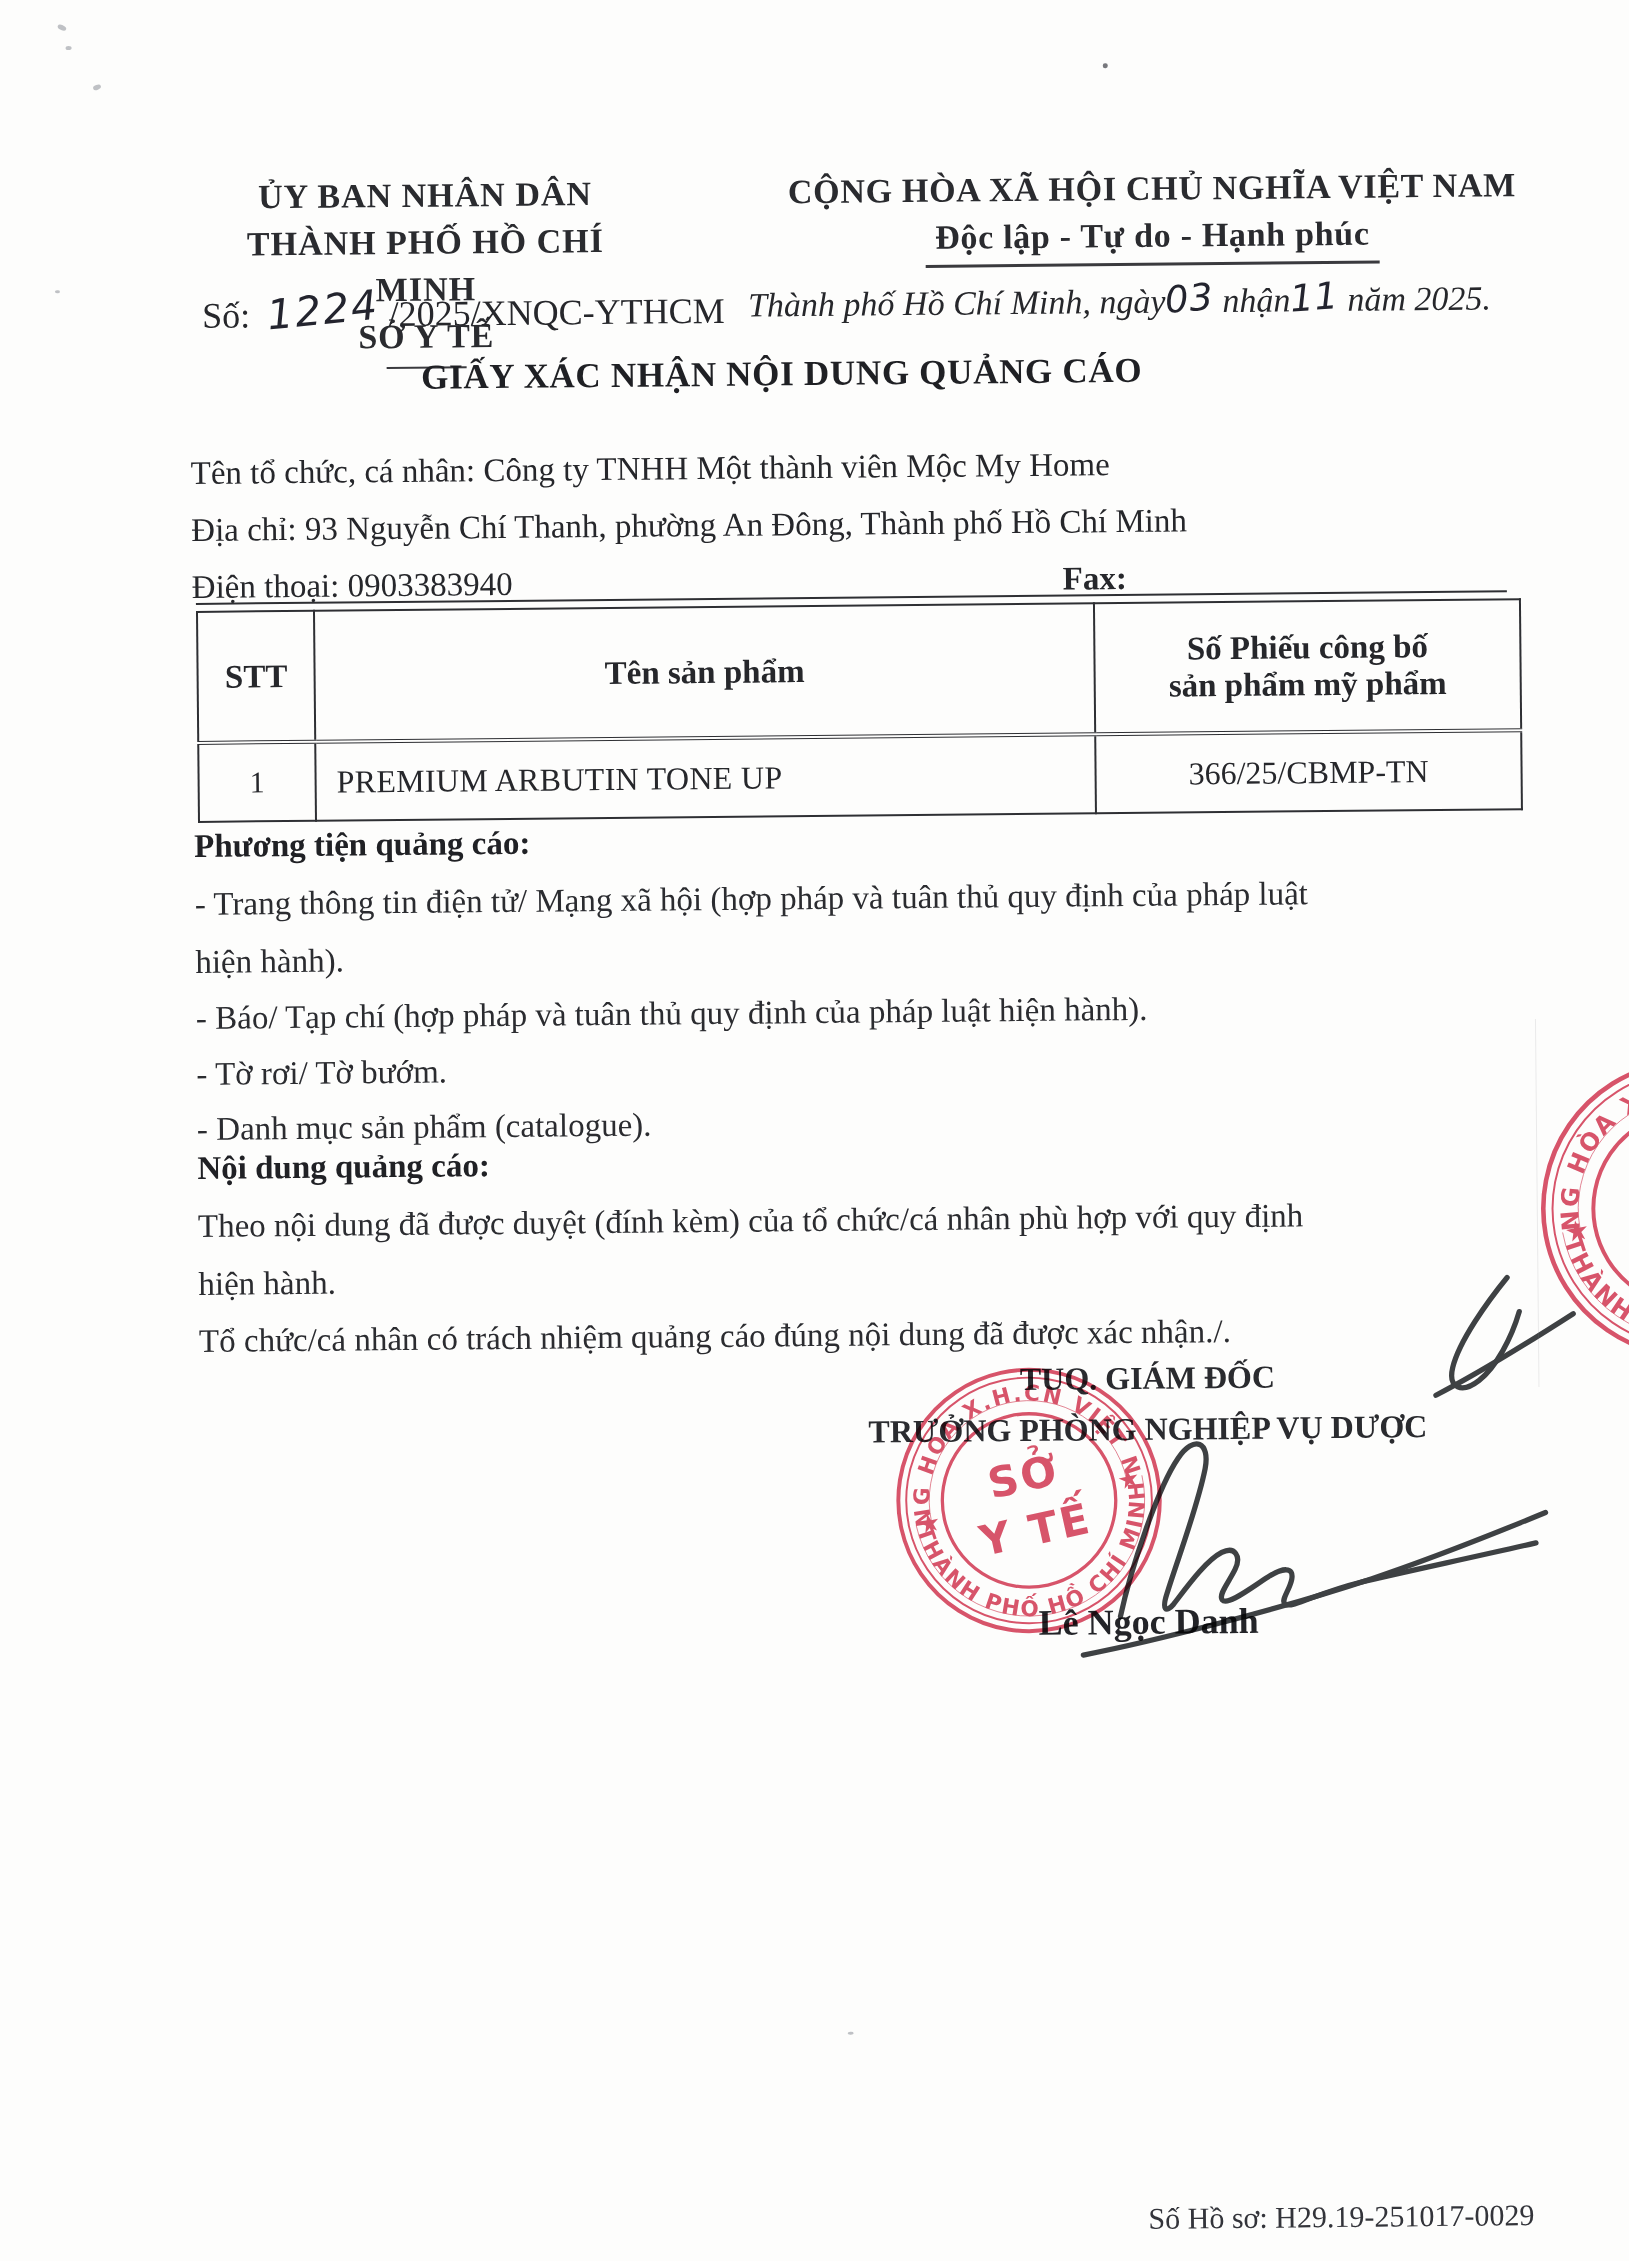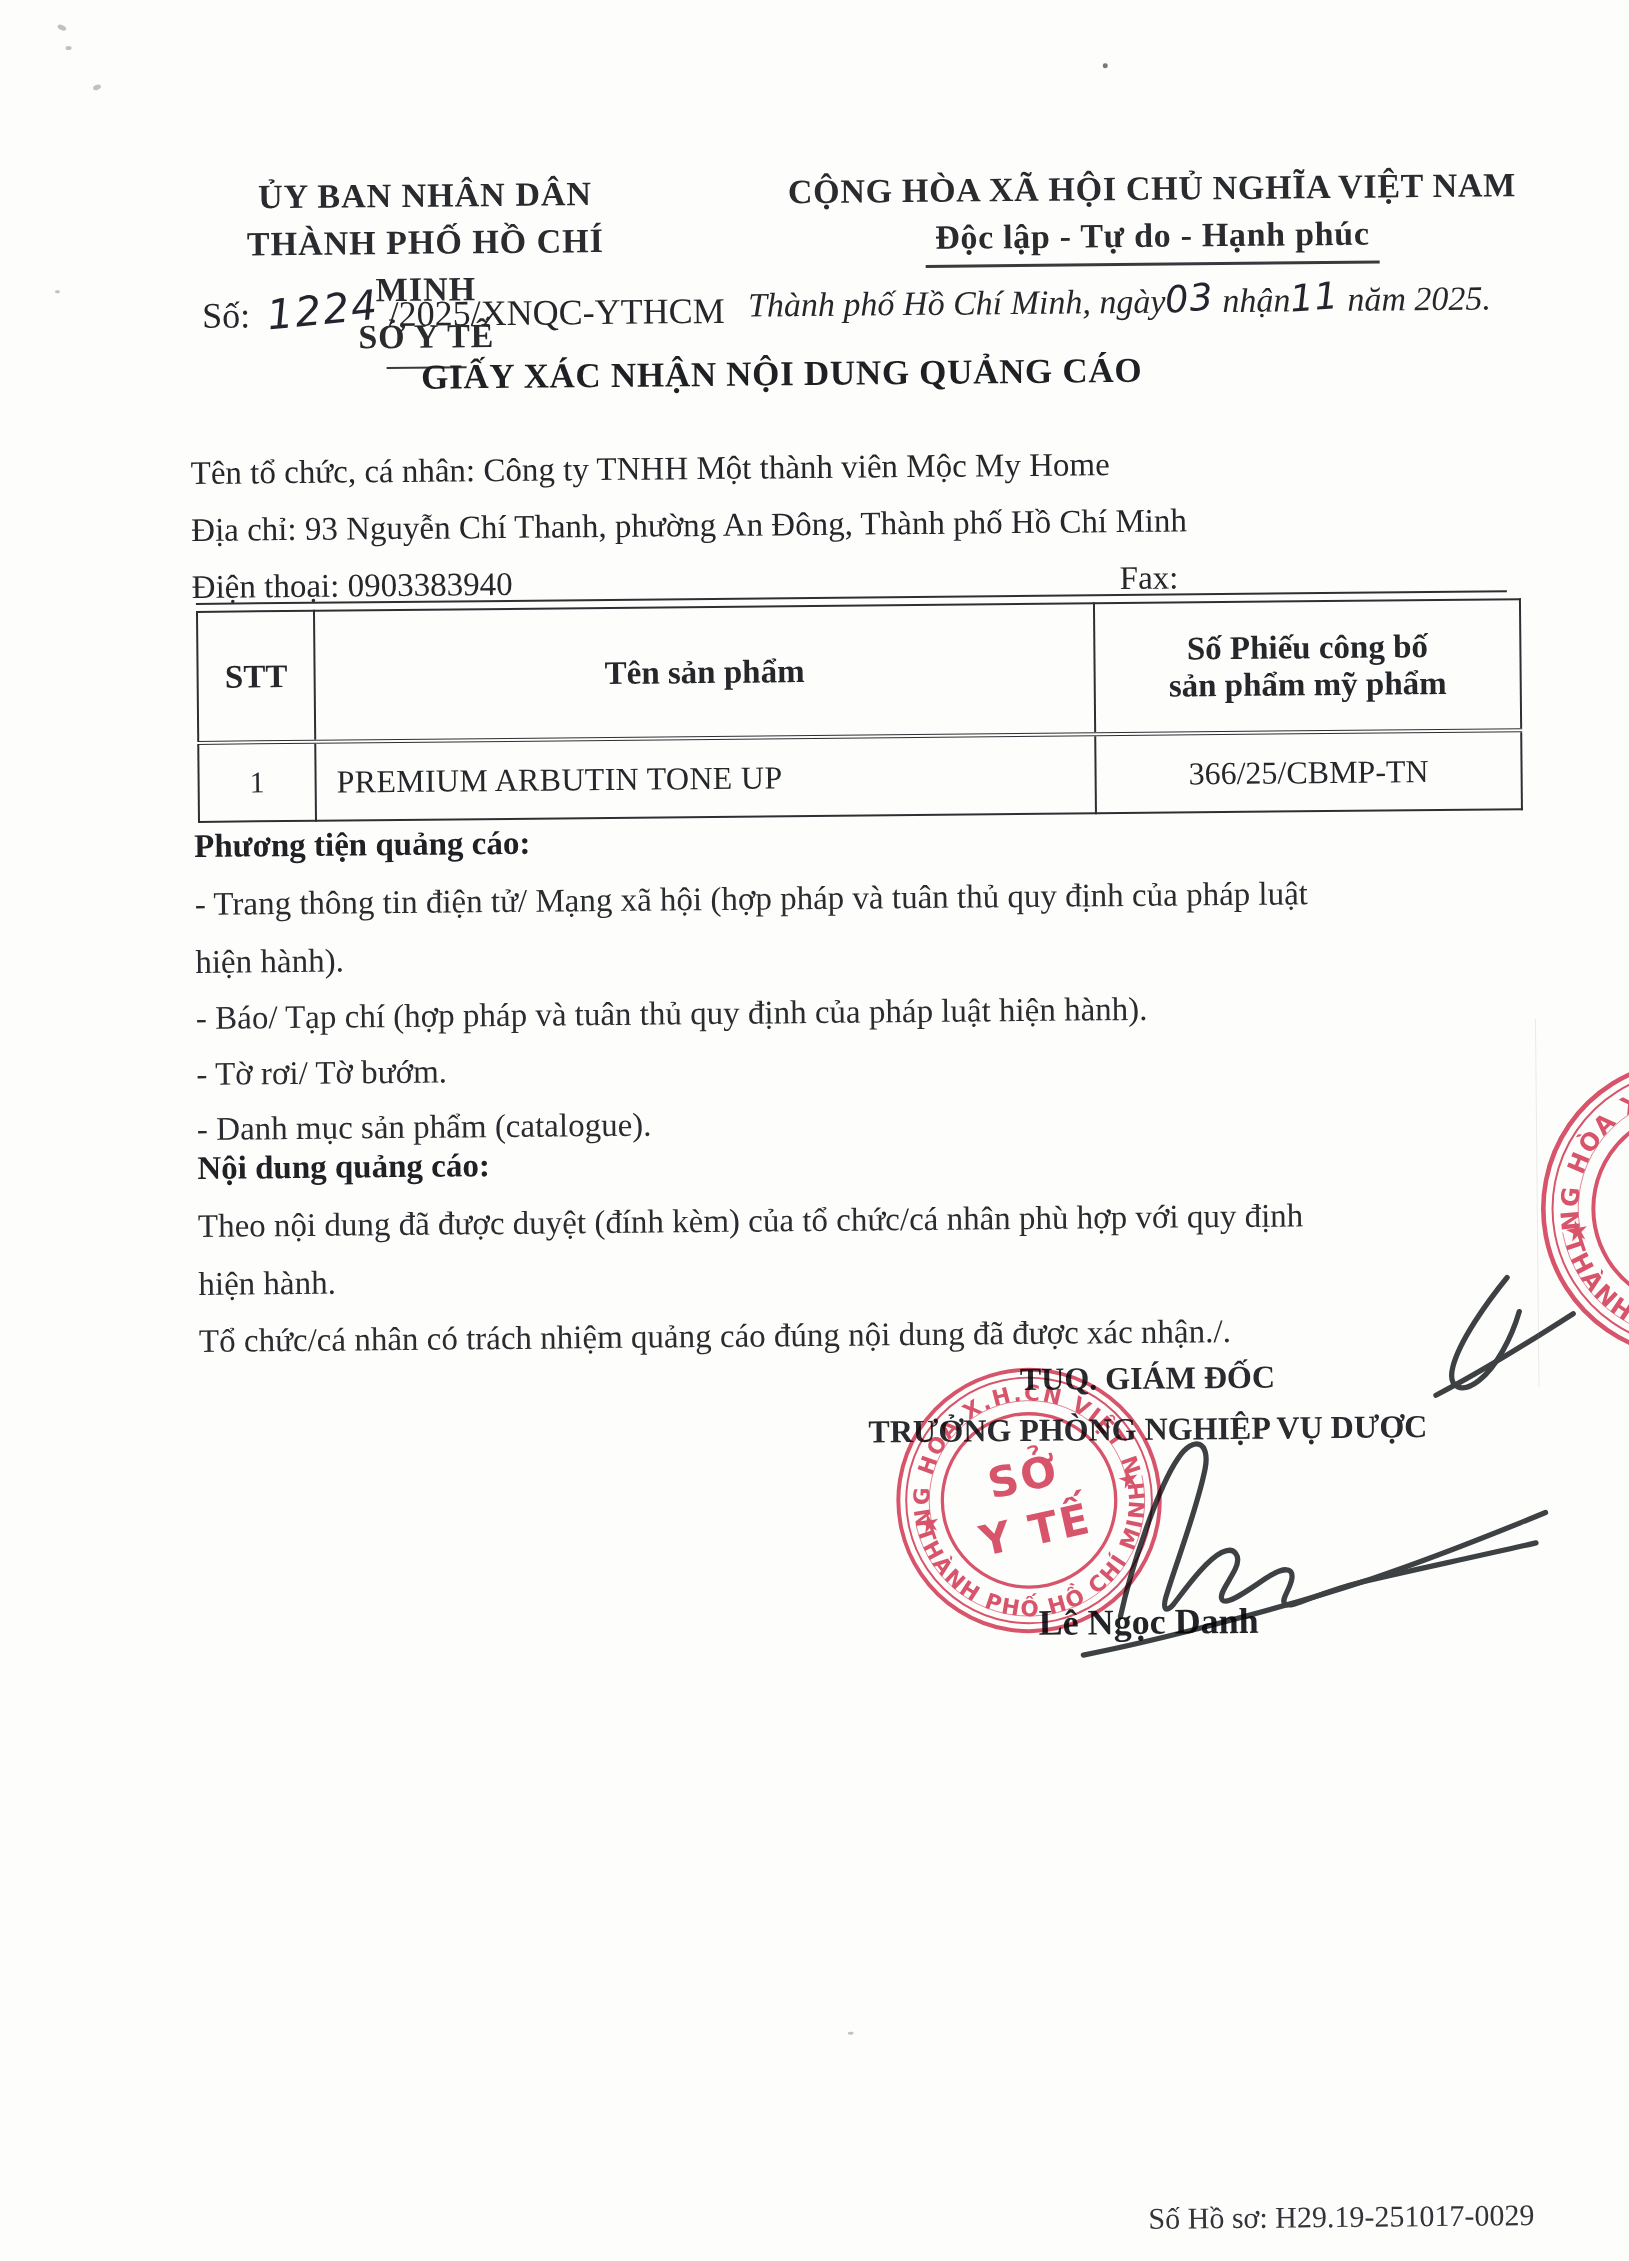--- a/index.html
+++ b/index.html
@@ -27,21 +27,21 @@
   
   .so-line{left:210px;top:284px;font-size:36px;white-space:nowrap;}
   .hw{font-family:"DejaVu Sans",sans-serif;font-style:italic;display:inline-block;color:#23242e;}
   .hw-num{font-size:41px;transform:rotate(-5deg) translateY(-2.6px);letter-spacing:2px;margin:0 9.2px 0 17px;}
   .date-line{left:756px;top:282px;width:822px;font-size:34px;font-style:italic;white-space:nowrap;}
   .hw-sm{font-size:37px;transform:rotate(-4deg) translateY(-1.3px);letter-spacing:0.7px;}
   
   .doc-title{left:197px;top:354px;width:1184px;font-size:35px;font-weight:bold;letter-spacing:0.7px;color:#1f2024;}
   
   .org-line{left:197px;width:1355px;font-size:33px;white-space:nowrap;}
-  .fax{position:absolute;left:928px;top:0;}
+  .fax{position:absolute;left:871px;top:0;font-weight:bold;}
   
   .doc-table{position:absolute;left:201px;top:605px;border-collapse:collapse;table-layout:fixed;width:1311px;}
   .doc-table th,.doc-table td{border:2px solid #2e2f33;font-size:33px;color:#26272b;}
   .doc-table th{font-weight:bold;height:126px;border-bottom:4.6px double #2e2f33;}
   .doc-table td{height:74px;}
   .col-stt{width:113px;text-align:center;}
   .col-prod{width:776px;text-align:center;}
   .col-cert{width:422px;text-align:center;}
   td.col-prod{text-align:left;padding-left:20px;font-size:32px;letter-spacing:0.3px;}
   td.col-stt{font-size:30px;}

